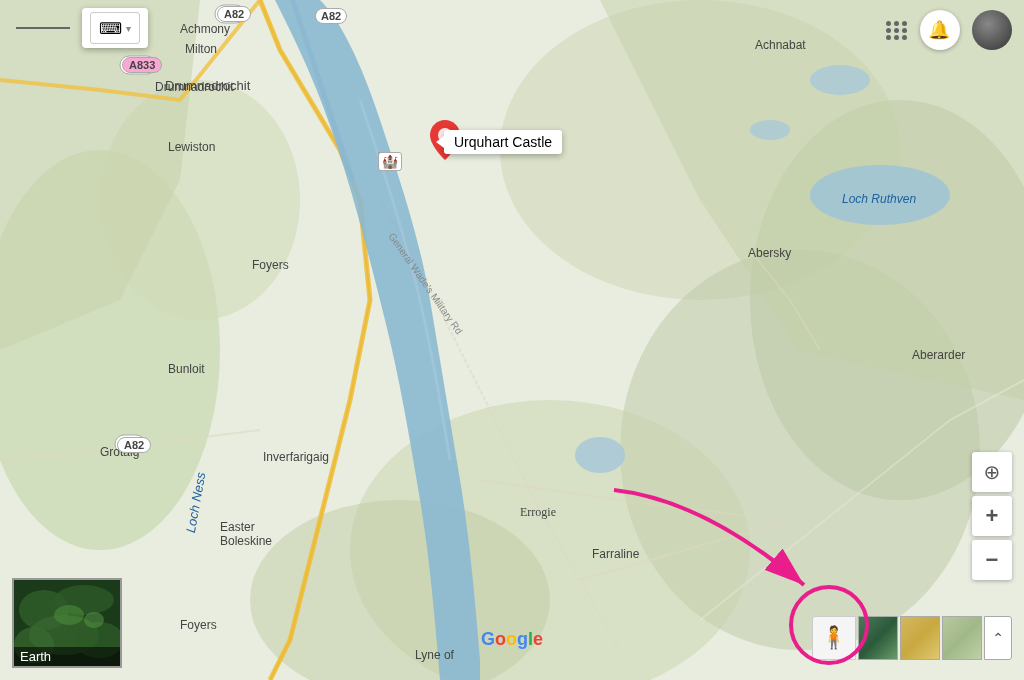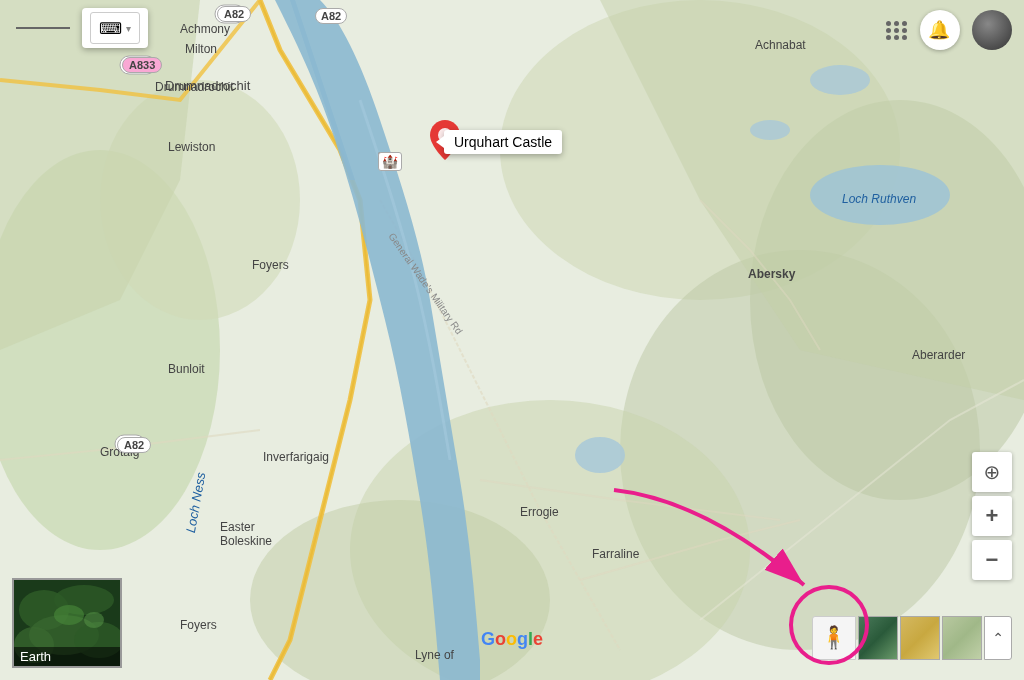--- a/index.html
+++ b/index.html
@@ -371,24 +371,24 @@
   <div class="map-label" style="top:80px;left:155px;">Drumnadrochit</div>
   <div class="map-label" style="top:78px;left:165px;font-size:13px;">Drumnadrochit</div>
   <div class="map-label" style="top:140px;left:168px;">Lewiston</div>
   <div class="map-label" style="top:258px;left:252px;">Foyers</div>
   <div class="map-label" style="top:362px;left:168px;text-align:right;">Bunloit</div>
   <div class="map-label" style="top:445px;left:100px;">Grotaig</div>
   <div class="map-label" style="top:450px;left:263px;">Inverfarigaig</div>
   <div class="map-label" style="top:520px;left:220px;">Easter<br>Boleskine</div>
   <div class="map-label" style="top:618px;left:180px;">Foyers</div>
   <div class="map-label map-label-blue" style="top:495px;left:165px;transform:rotate(-80deg);font-size:13px;">Loch Ness</div>
-  <div class="map-label" style="top:505px;left:520px;">Errogie</div>
+  <div class="map-label" style="top:505px;left:520px;font-family:Liberation Serif, serif;">Errogie</div>
   <div class="map-label" style="top:547px;left:592px;">Farraline</div>
   <div class="map-label" style="top:38px;left:755px;">Achnabat</div>
-  <div class="map-label" style="top:267px;left:748px;font-weight:bold;">Abersky</div>
+  <div class="map-label" style="top:246px;left:748px;">Abersky</div>
   <div class="map-label" style="top:348px;left:912px;">Aberarder</div>
   <div class="map-label map-label-blue" style="top:192px;left:842px;font-size:12px;font-style:italic;">Loch Ruthven</div>
   <div class="map-label" style="top:648px;left:415px;">Lyne of</div>
   <div class="map-label map-label-road" style="top:278px;left:365px;transform:rotate(55deg);font-size:10px;">General Wade's Military Rd</div>
 
   <div class="map-label" style="top:6px;left:217px;background:white;border:1px solid #aaa;border-radius:9px;padding:1px 6px;font-size:11px;font-weight:bold;">A82</div>
   <div class="map-label" style="top:437px;left:117px;background:white;border:1px solid #aaa;border-radius:9px;padding:1px 6px;font-size:11px;font-weight:bold;">A82</div>
   <div class="map-label" style="top:57px;left:122px;background:#f9a8d4;border:1px solid #aaa;border-radius:9px;padding:1px 6px;font-size:11px;font-weight:bold;">A833</div>
 
   <div class="map-label" style="top:8px;left:315px;background:white;border:1px solid #aaa;border-radius:9px;padding:1px 5px;font-size:11px;font-weight:bold;">A82</div>

